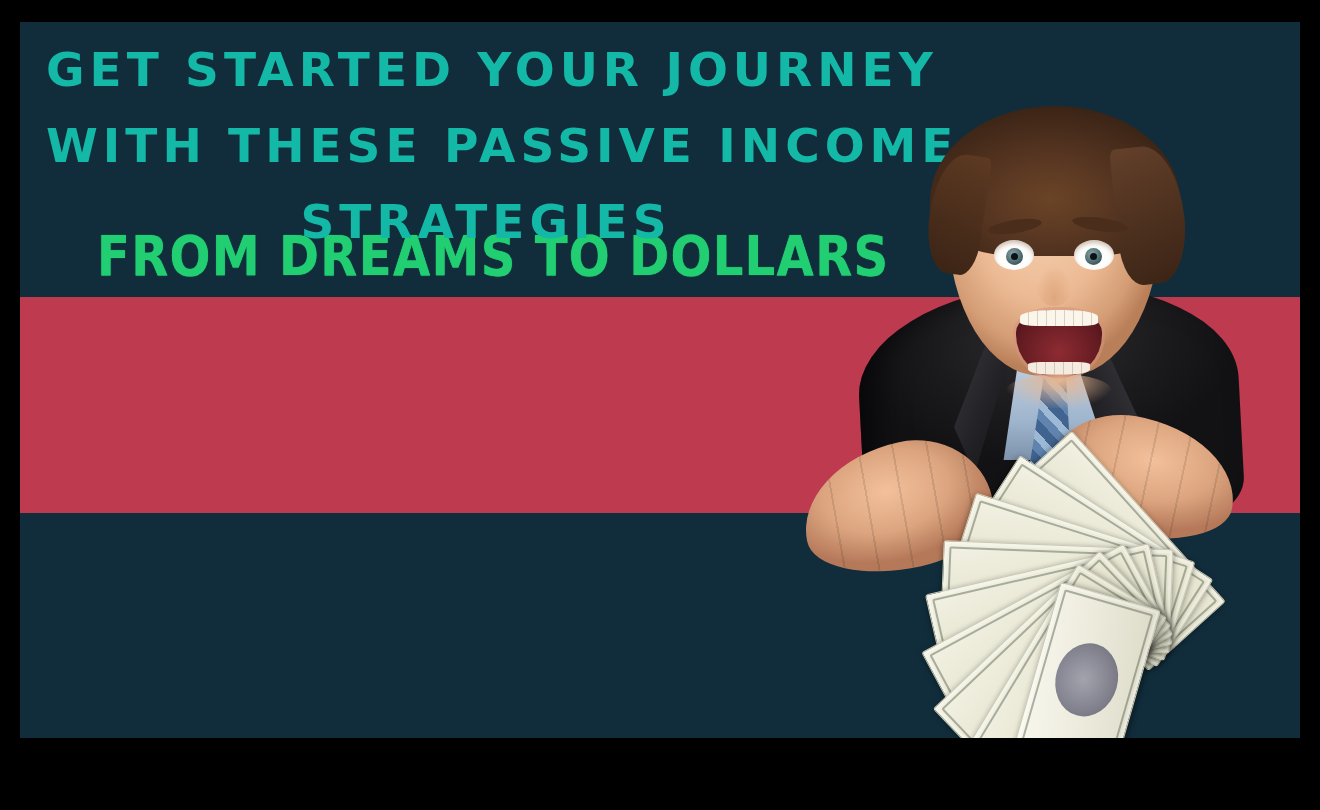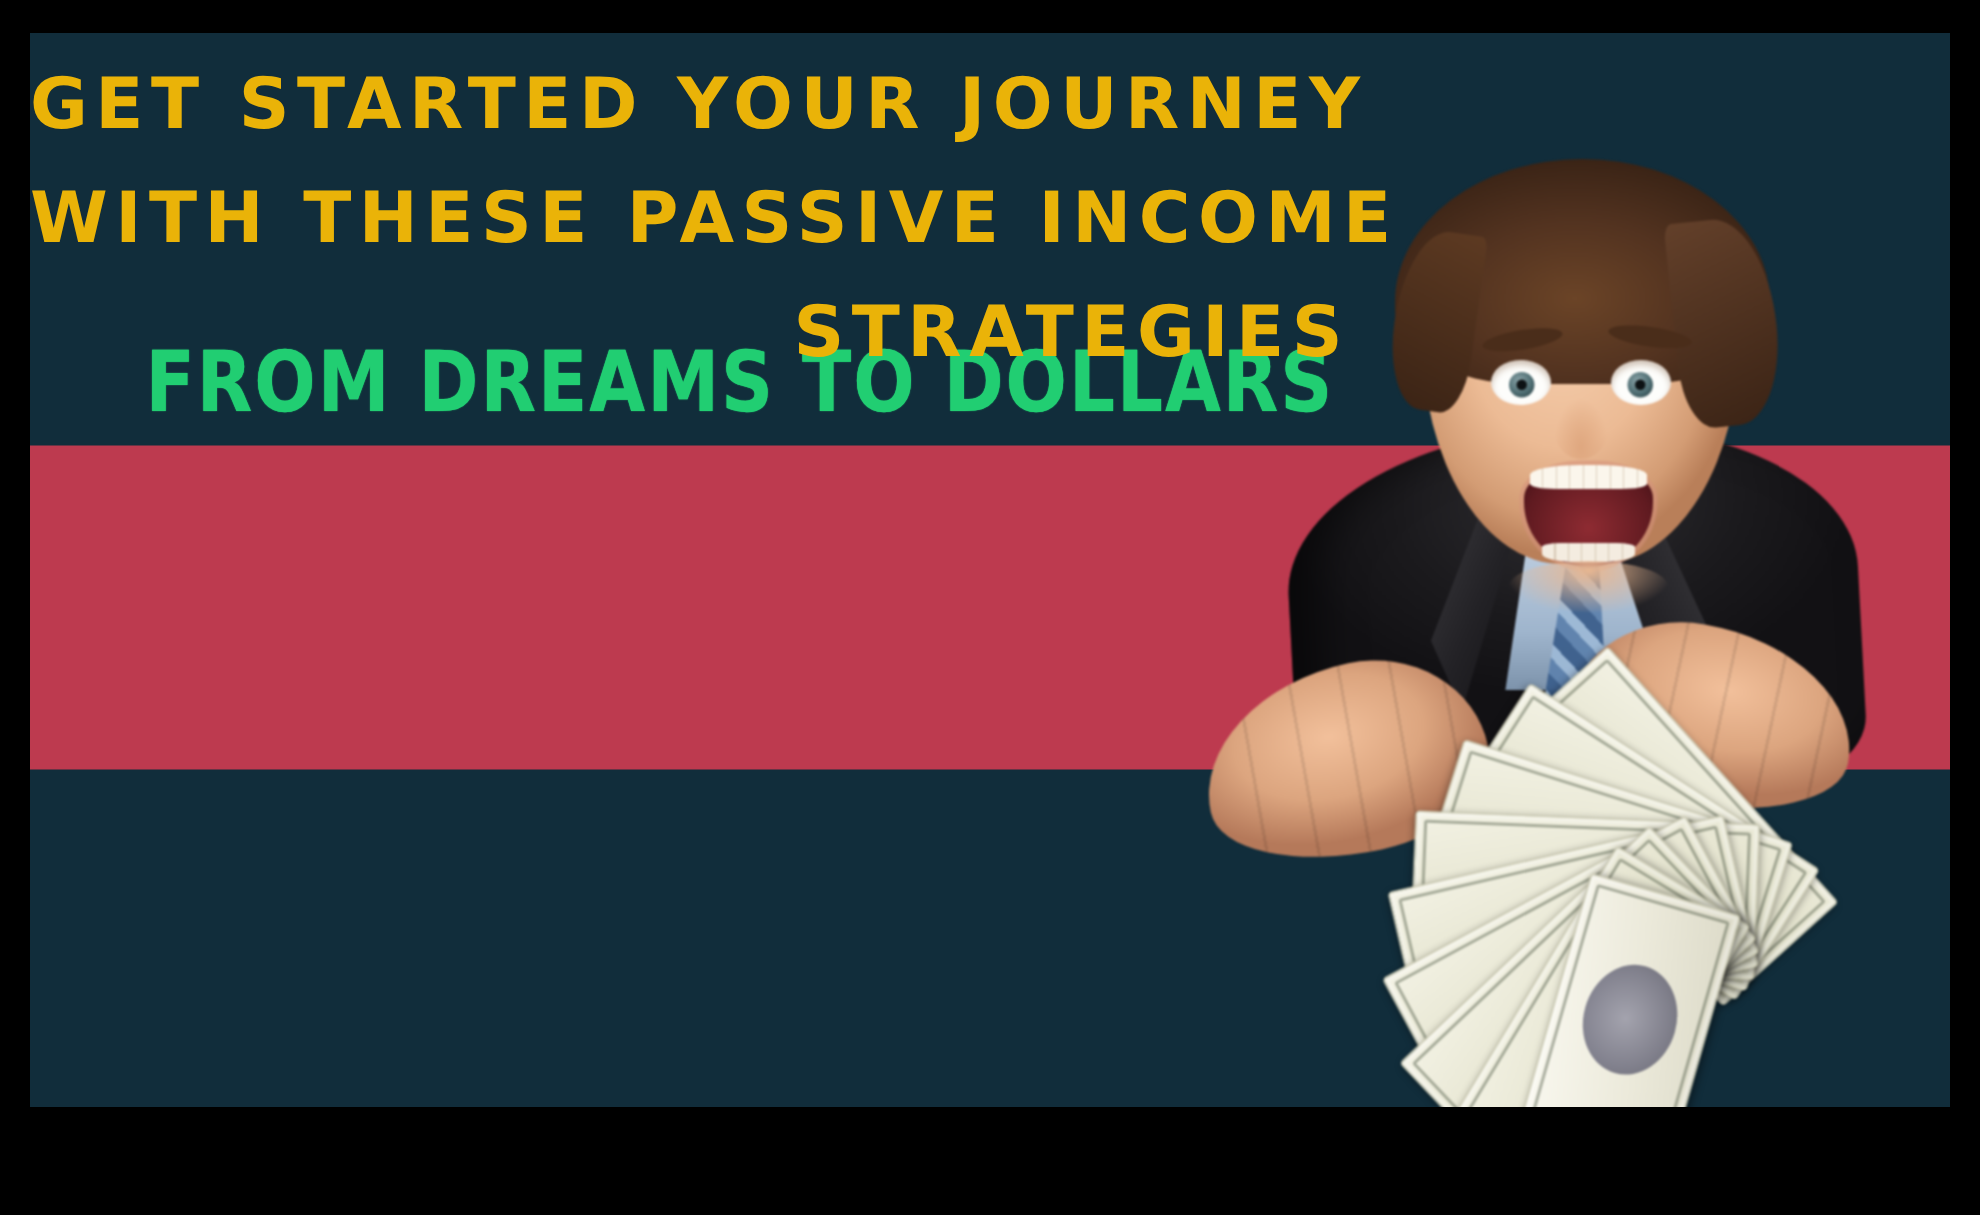--- a/index.html
+++ b/index.html
@@ -49,29 +49,29 @@
   .banner {
     position: absolute;
     left: 0; top: 275px;
     width: 1280px; height: 216px;
     background: #BD3A4F;
     z-index: 2;
   }
 
   .banner-text {
     position: absolute;
-    left: 0; top: 10px;
+    left: 26px; top: 10px;
     width: 880px;
-    text-align: right;
+    text-align: center;
     font-family: "DejaVu Sans", sans-serif;
     font-weight: 700;
     font-size: 47px;
     line-height: 76px;
     letter-spacing: 5px;
-    color: #eab308;
+    color: #14b8a6;
     text-transform: uppercase;
     white-space: nowrap;
     z-index: 3;
   }
   .banner-line { display: block; }
 
   
   .url {
     position: absolute;
     left: 0; top: 572px;

